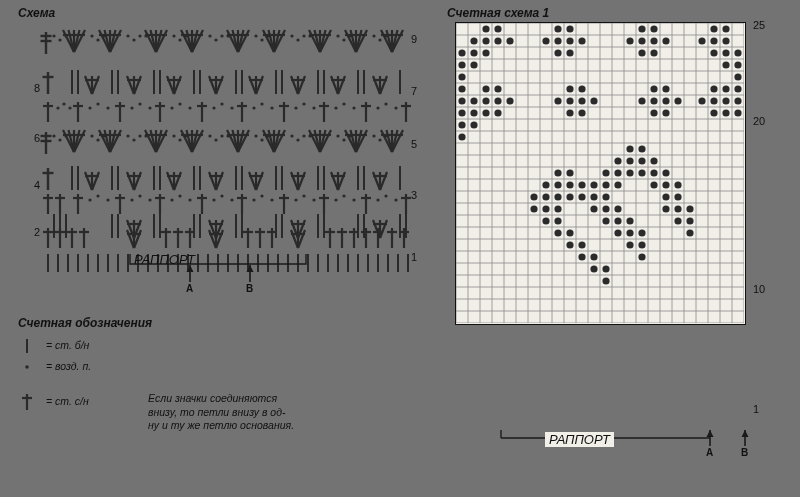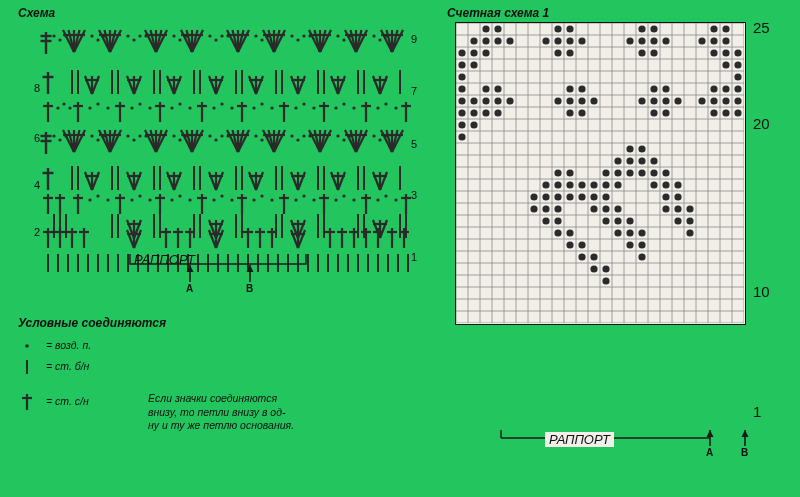--- a/index.html
+++ b/index.html
@@ -13,21 +13,21 @@
     position: relative;
     font-family: "Liberation Sans", sans-serif;
     color: #1a1a1a;
     overflow: hidden;
   }
   .page {
     position: absolute;
     left: 0; top: 0;
     width: 800px;
     height: 497px;
-    background: #22c55e;
+    background: #737373;
   }
 
   
   .title {
     position: absolute;
     font-style: italic;
     font-weight: bold;
     font-size: 12px;
     color: #111;
     white-space: nowrap;
@@ -136,21 +136,21 @@
     top: 0px;
     width: 290px;
     height: 400px;
     border: 1.6px solid #111;
     background: #f2efe9;
     box-sizing: border-box;
   }
   #grid-svg { display: block; }
   .gridnum {
     position: absolute;
-    font-size: 15px;
+    font-size: 11px;
     color: #111;
   }
   #repeat-right {
     position: absolute;
     left: 10px;
     top: 404px;
     width: 300px;
     height: 36px;
   }
 </style>
@@ -575,34 +575,34 @@
       <path d="M62 13 l-3.5 7 l7 0 z" fill="#1a1a1a"></path>
       <line x1="122" y1="30" x2="122" y2="13" stroke="#1a1a1a" stroke-width="1.6"></line>
       <path d="M122 13 l-3.5 7 l7 0 z" fill="#1a1a1a"></path>
     </svg>
     <div class="rep-label" style="left:6px; top:0px;">РАППОРТ</div>
     <div class="ab-label" style="left:58px; top:31px;">А</div>
     <div class="ab-label" style="left:118px; top:31px;">В</div>
   </div>
 
   <div id="legend">
-    <div id="legend-title">Условные соединяются</div>
+    <div id="legend-title">Счетная обозначения</div>
+
+    <div class="legend-row">
+      <svg class="legend-sym" viewBox="0 0 26 20">
+        <line x1="9" y1="3" x2="9" y2="17" stroke="#2a2a2a" stroke-width="2"></line>
+      </svg>
+      <div class="legend-text">= ст. б/н</div>
+    </div>
 
     <div class="legend-row">
       <svg class="legend-sym" viewBox="0 0 26 20">
         <circle cx="9" cy="10" r="1.8" fill="#2a2a2a"></circle>
       </svg>
       <div class="legend-text">= возд. п.</div>
-    </div>
-
-    <div class="legend-row">
-      <svg class="legend-sym" viewBox="0 0 26 20">
-        <line x1="9" y1="3" x2="9" y2="17" stroke="#2a2a2a" stroke-width="2"></line>
-      </svg>
-      <div class="legend-text">= ст. б/н</div>
     </div>
 
     <div class="legend-row" style="height:26px;margin-top:14px;">
       <svg class="legend-sym" viewBox="0 0 26 20">
         <line x1="9" y1="2" x2="9" y2="18" stroke="#2a2a2a" stroke-width="2.2"></line>
         <line x1="4" y1="6" x2="14" y2="6" stroke="#2a2a2a" stroke-width="2.2"></line>
       </svg>
       <div class="legend-text">= ст. с/н</div>
       <div class="legend-note">Если значки соединяются
 внизу, то петли внизу в од-

